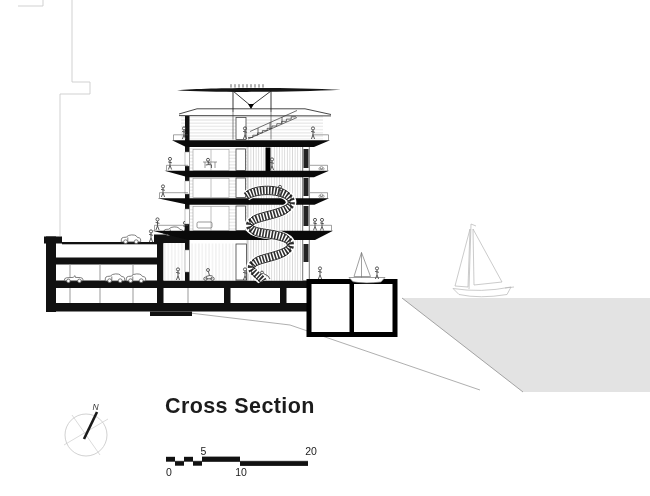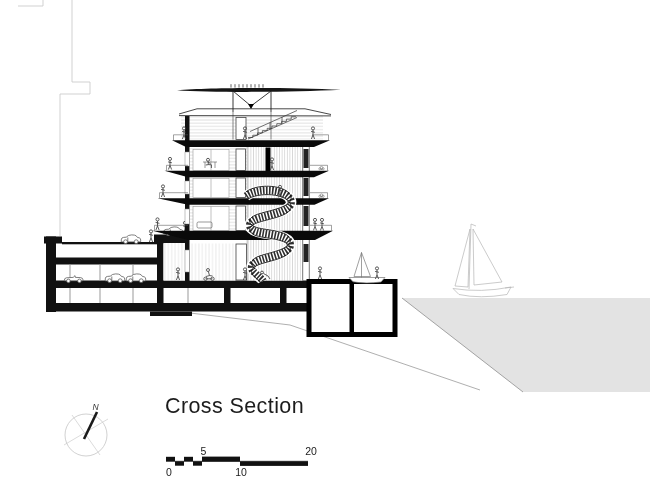--- a/index.html
+++ b/index.html
@@ -1,20 +1,20 @@
 <!DOCTYPE html>
 <html><head>
 <meta charset="utf-8">
 <style>
   html,body{margin:0;padding:0;background:#ffffff;}
   #stage{position:relative;width:650px;height:496px;background:#fff;overflow:hidden;
          font-family:"Liberation Sans",sans-serif;}
   #drawing{position:absolute;left:0;top:0;}
   #title{position:absolute;left:165px;top:394px;font-size:21.5px;color:#1c1c1c;
-         letter-spacing:.4px;font-weight:400;white-space:nowrap;}
+         letter-spacing:.4px;font-weight:700;white-space:nowrap;}
   svg text{font-family:"Liberation Sans",sans-serif;fill:#1a1a1a;}
   .scale-num{font-size:10.5px;}
   .north-n{font-size:8.5px;font-style:italic;fill:#333;}
 </style>
 </head>
 <body>
 
 <div id="stage">
 
 <svg id="drawing" width="650" height="496" viewBox="0 0 650 496">

